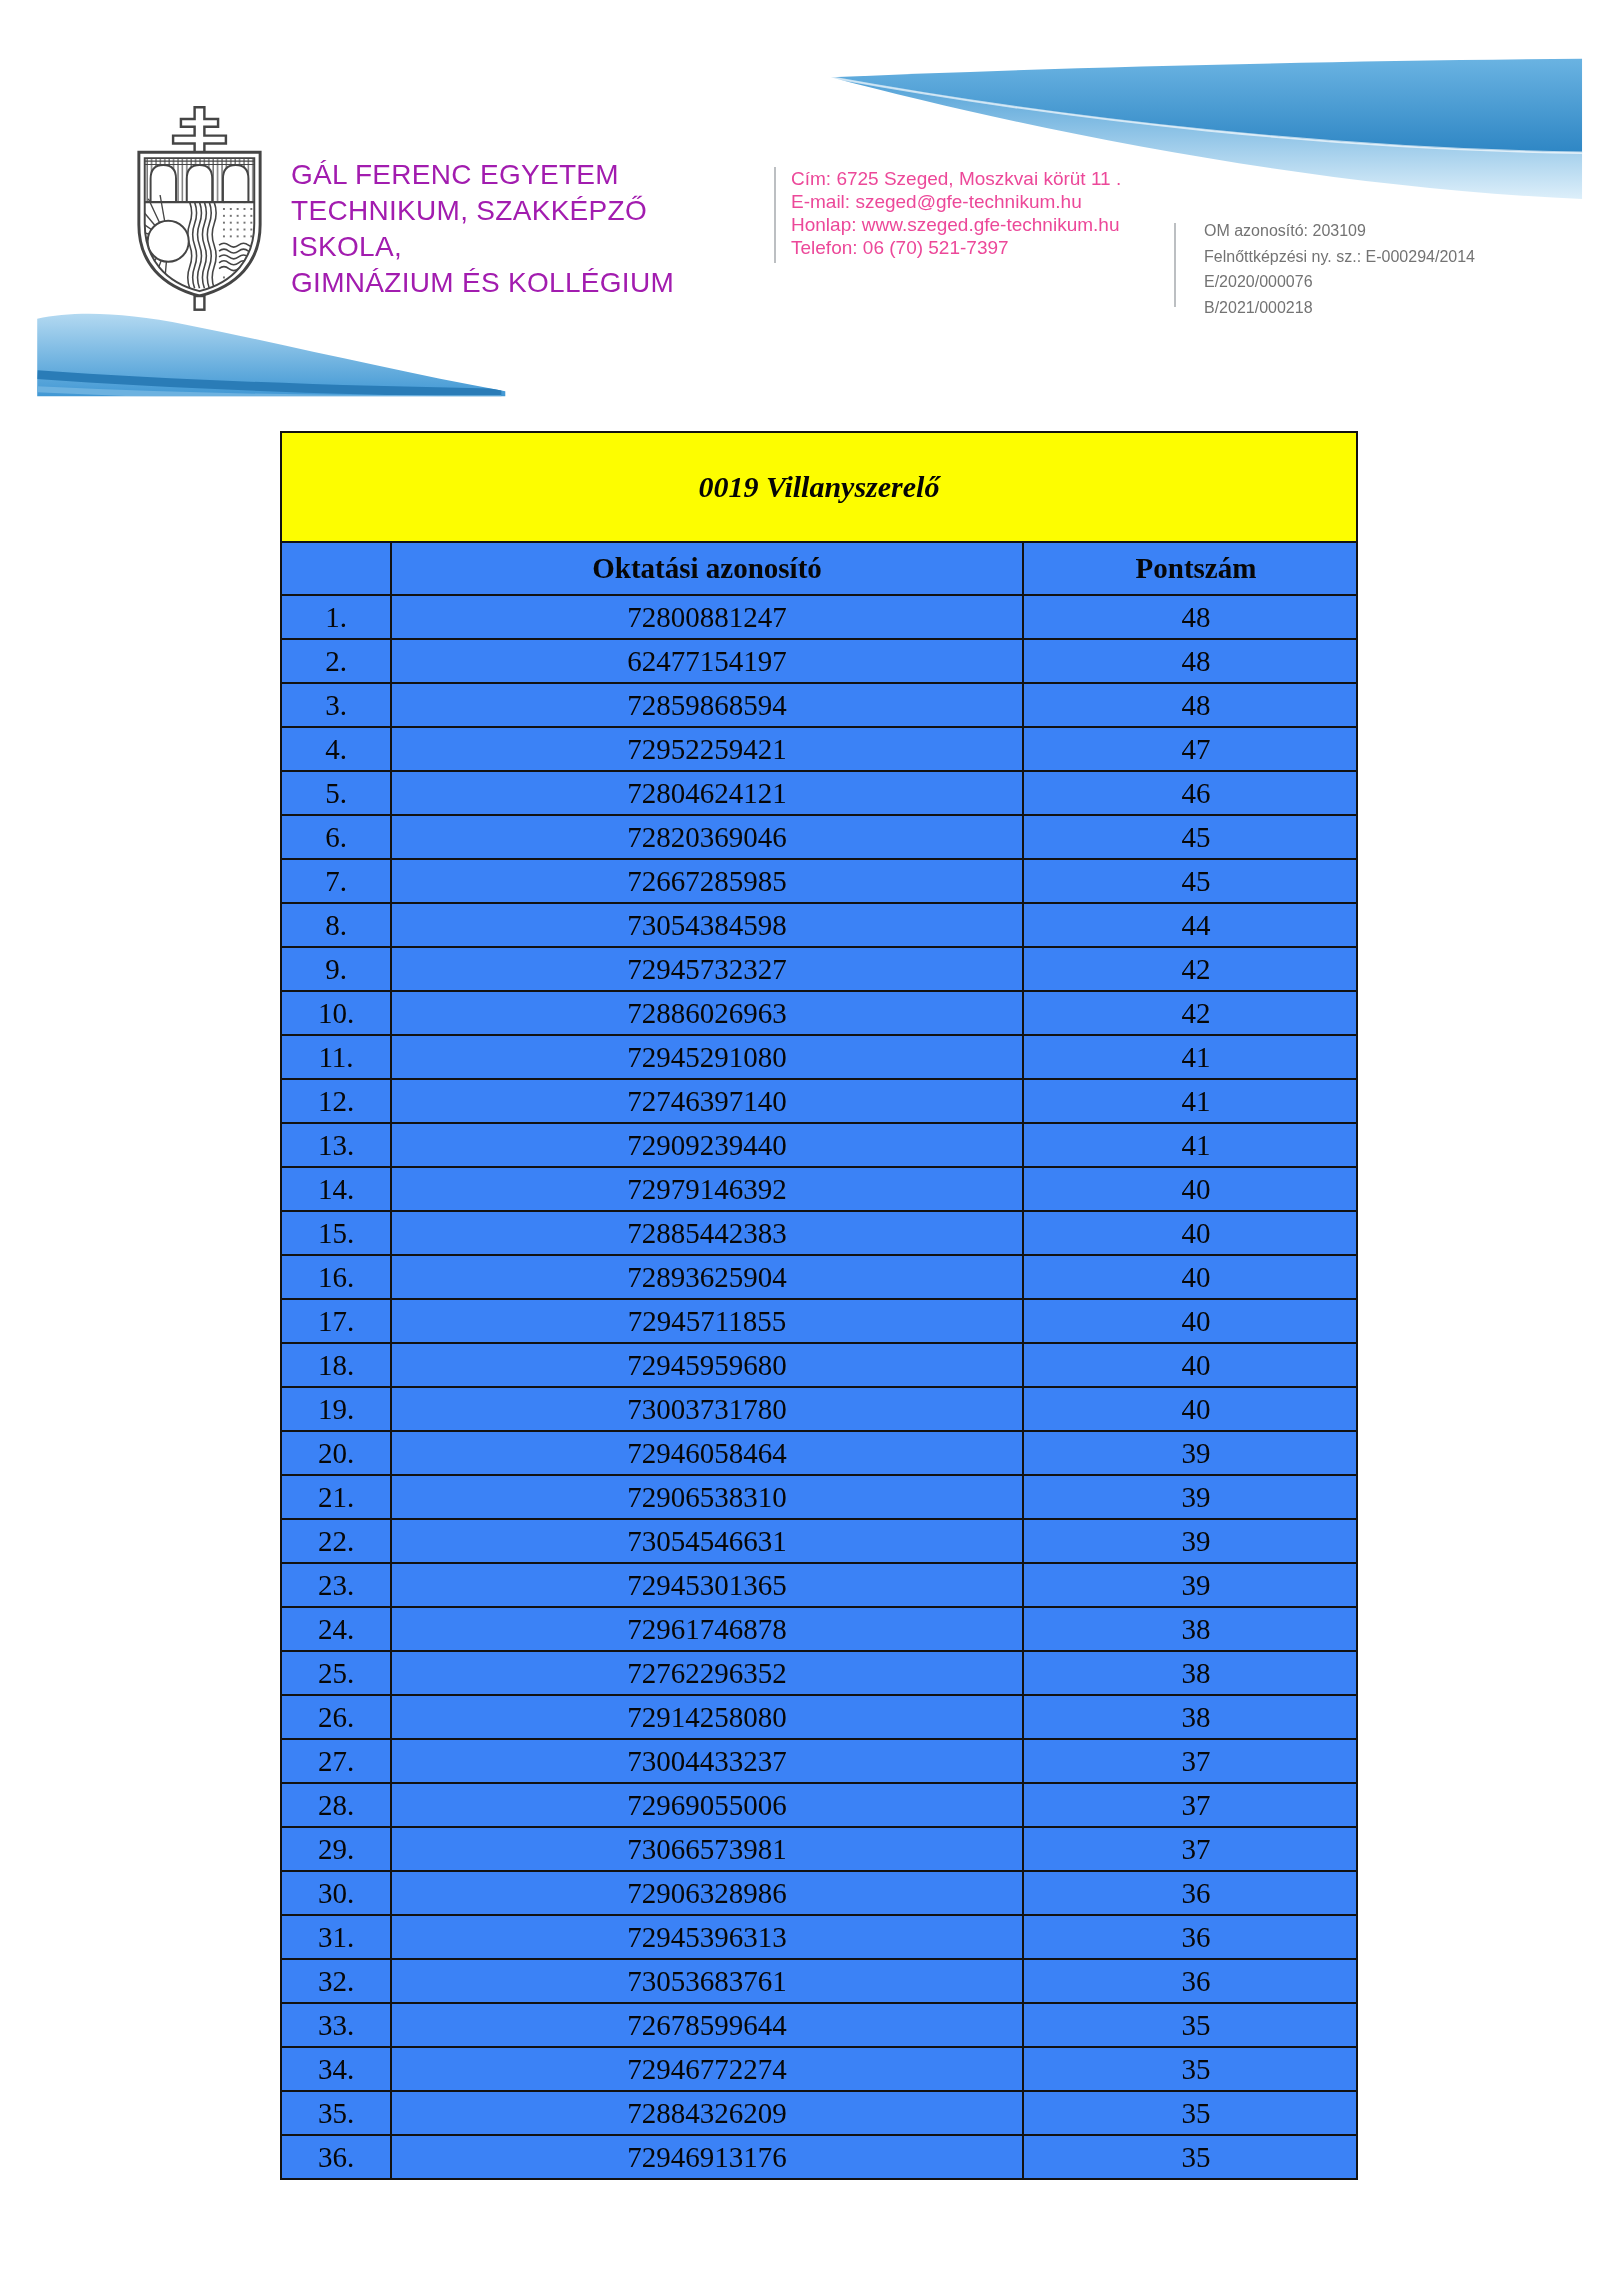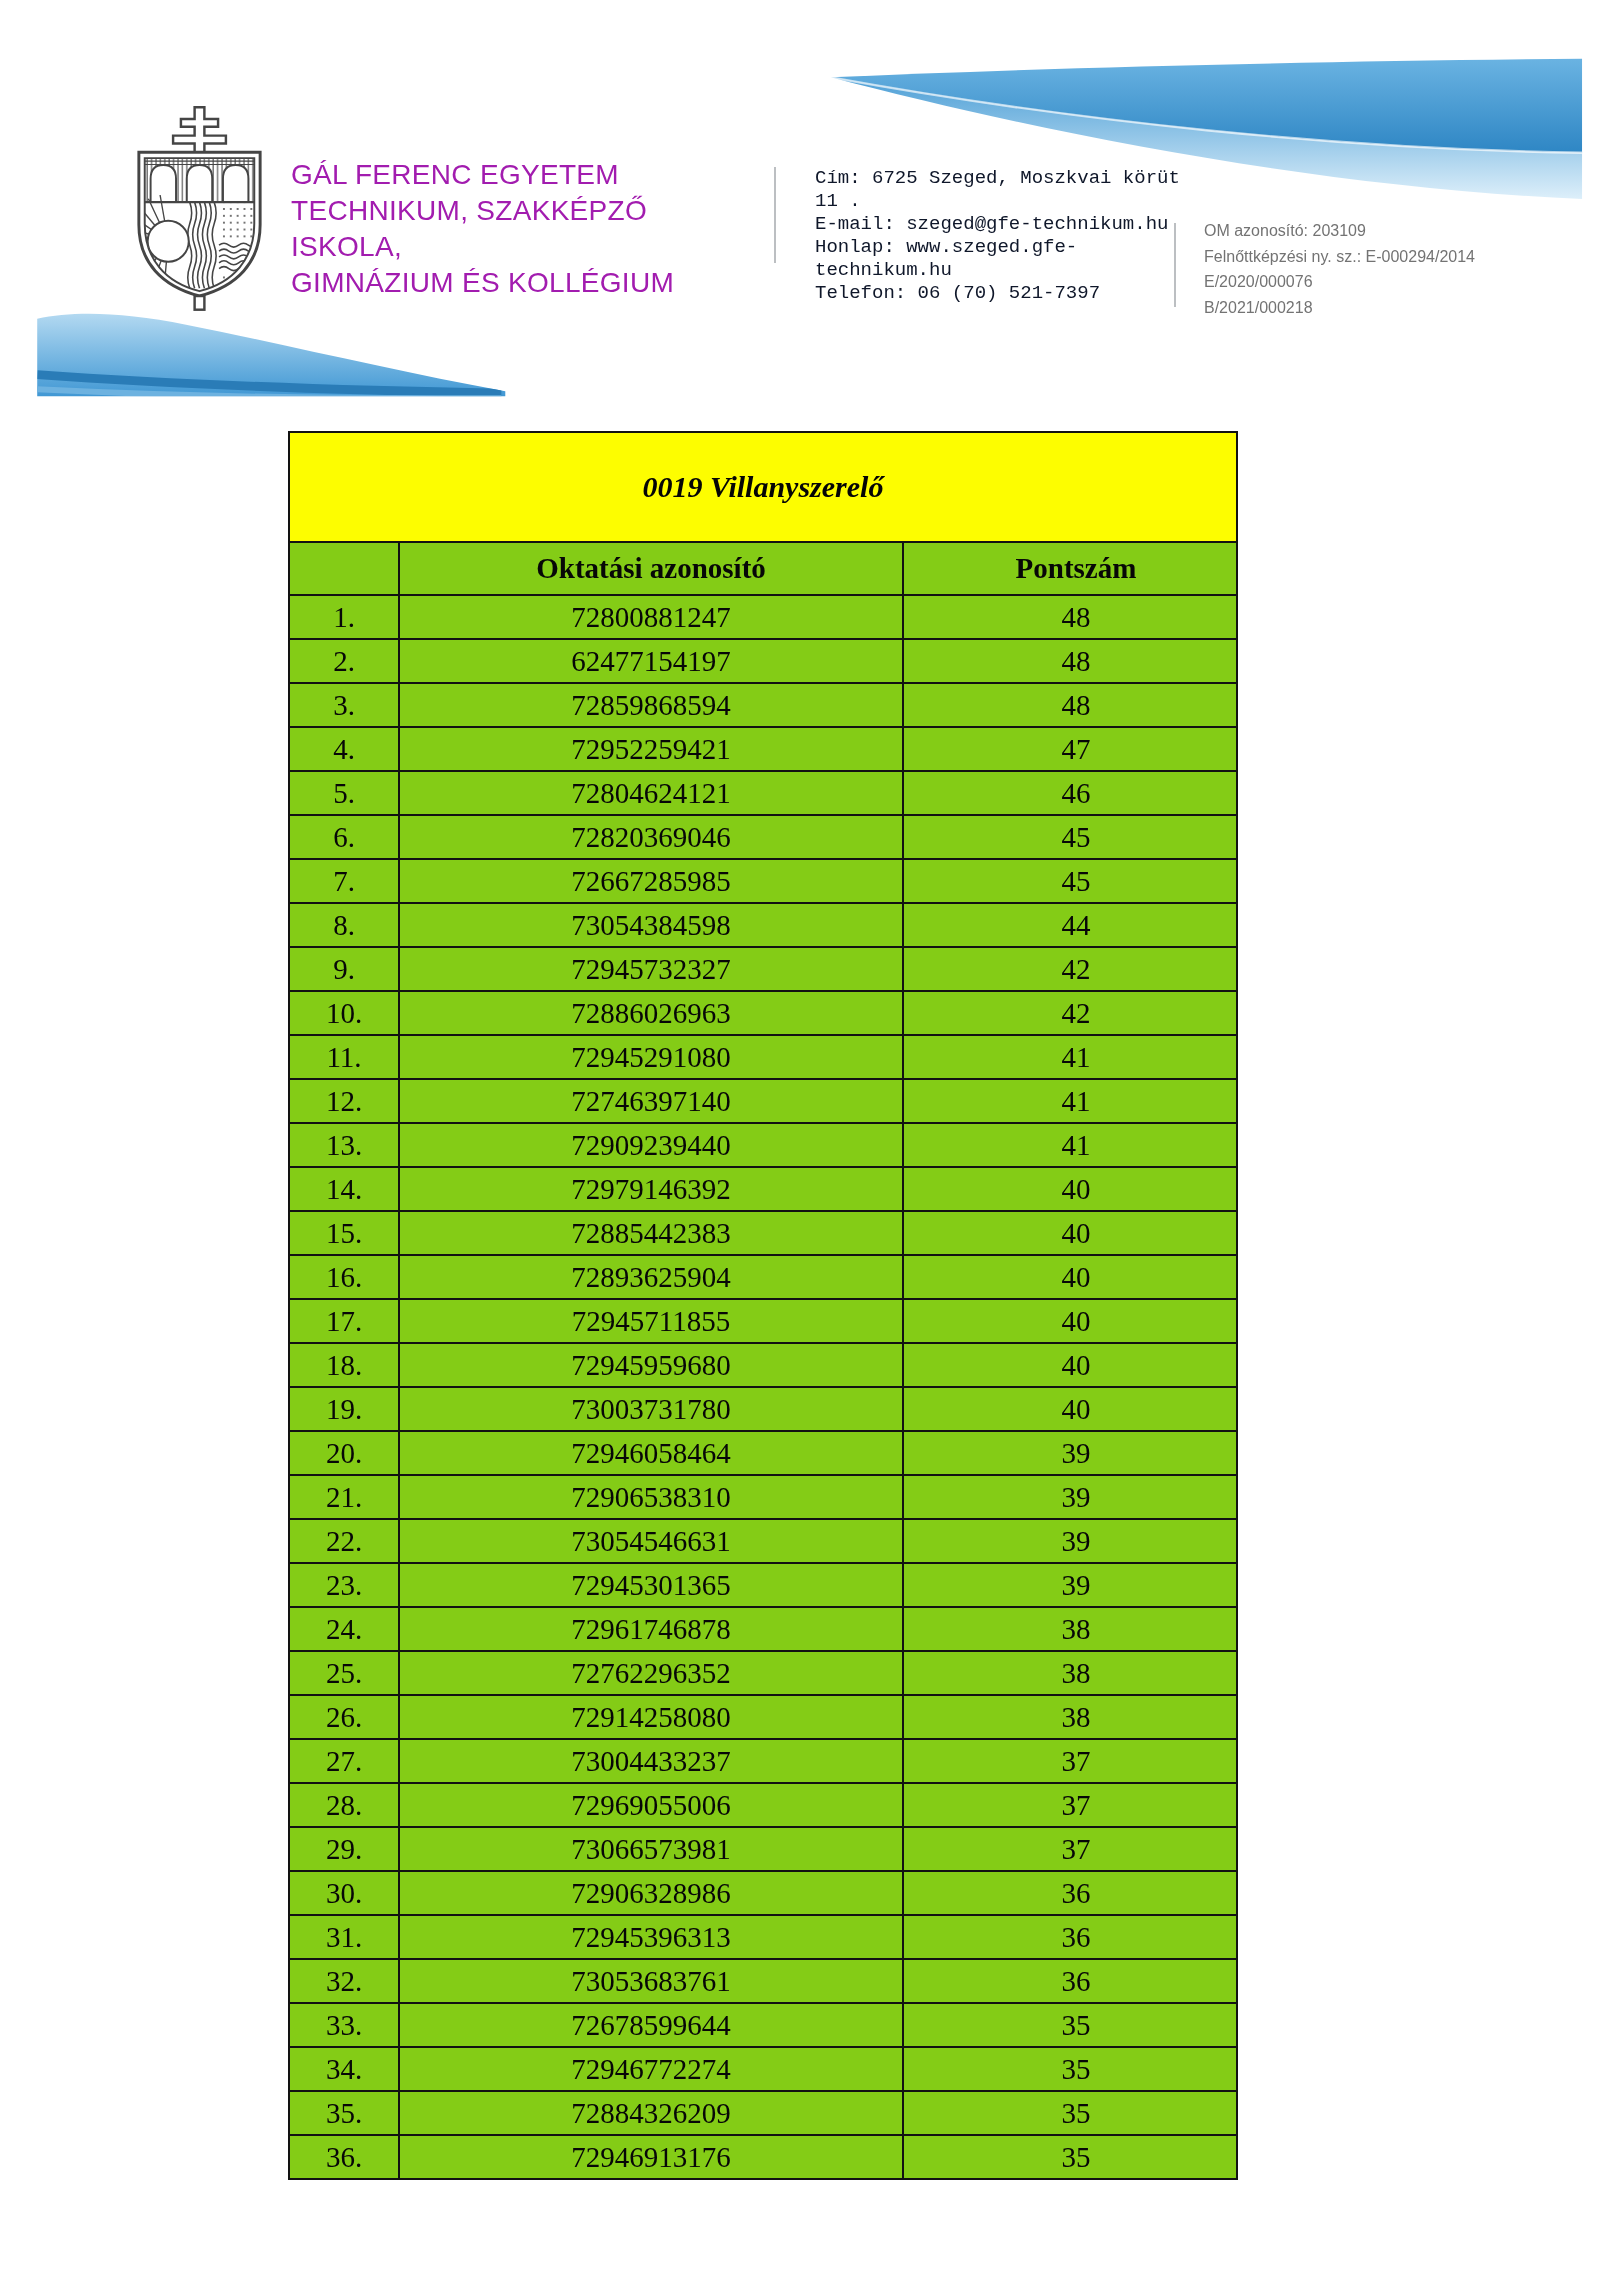--- a/index.html
+++ b/index.html
@@ -18,33 +18,33 @@
   .school-name{
     position:absolute;left:291px;top:157px;width:470px;
     font-family:"Liberation Sans", sans-serif;
     font-size:28px;line-height:36px;color:#a21caf;letter-spacing:0.3px;
   }
   .vdiv{position:absolute;width:2px;background:#bcbfc2;}
   .vdiv1{left:774px;top:167px;height:96px;}
   .vdiv2{left:1174px;top:223px;height:84px;}
   .contact{
     position:absolute;left:791px;top:167px;width:377px;
-    font-family:Liberation Mono, monospace;
-    font-size:19px;line-height:23px;color:#0f172a;margin-left:24px;
+    font-family:Liberation Sans, sans-serif;
+    font-size:19px;line-height:23px;color:#ec4899;
   }
   .registration{
     position:absolute;left:1204px;top:218px;width:357px;
     font-family:"Liberation Sans", sans-serif;
     font-size:16px;line-height:25.5px;color:#737373;
   }
   .registration .rline{}
   
   .sheet{
-    position:absolute;left:288px;top:431px;width:950px;
-    box-sizing:border-box;border:2.9px solid #121212;background:#84cc16;
+    position:absolute;left:280px;top:431px;width:1078px;
+    box-sizing:border-box;border:2.9px solid #121212;background:#3b82f6;
   }
   .banner{
     height:108px;display:flex;align-items:center;justify-content:center;
   }
   .banner-title{
     font-weight:bold;font-style:italic;font-size:30px;color:#050505;
   }
   .hrow{display:flex;border-top:2.9px solid #121212;height:53px;box-sizing:border-box;}
   .row{display:flex;border-top:2px solid #121212;height:44px;box-sizing:border-box;}
   .cell{

